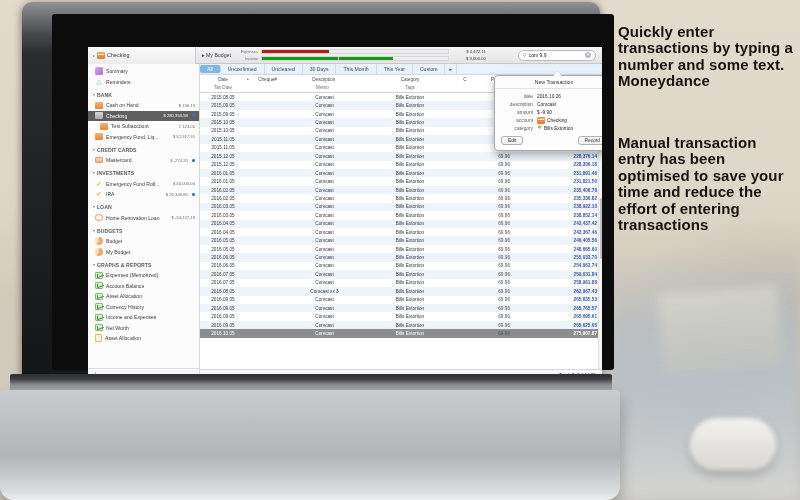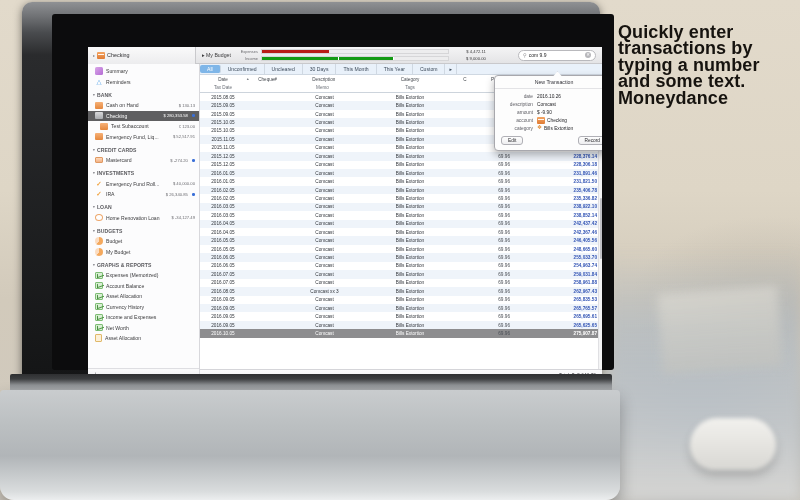--- a/index.html
+++ b/index.html
@@ -227,21 +227,21 @@
   .pop-lab { width: 32px; text-align: right; color: #5d5d64; }
   .pop-val { color: #1e1e22; display: flex; align-items: center; gap: 2px; }
   .cat-dot { color: #e08b36; font-size: 5.6px; line-height: 1; }
   .pop-foot { display: flex; justify-content: space-between; padding: 2px 6px 5px; }
   .pbtn {
     font-size: 4.8px; color: #2c2c30; background: linear-gradient(180deg,#fefefe,#eeeef0);
     border: .5px solid #b0b0b6; border-radius: 3px; padding: 1.2px 6px;
   }
 
   
-  .copy { position: absolute; left: 618px; color: #16130f; font-weight: bold; font-size: 18px; line-height: 16.4px; letter-spacing: .1px; }
+  .copy { position: absolute; left: 618px; color: #16130f; font-weight: bold; font-size: 15px; line-height: 16.4px; letter-spacing: .1px; }
   #copy1 { top: 24px; width: 176px; }
   #copy2 { top: 135px; width: 176px; }
 </style>
 </head>
 <body>
 
 <div id="scene">
 
   <div id="backdrop"></div>
   <div id="desk-edge"></div>
@@ -799,14 +799,15 @@
     </div>
     <div id="hinge"></div>
     <div id="base">
       
       
       
     </div>
   </div>
 
   <div class="copy" id="copy1">Quickly enter transactions by typing a number and some text. Moneydance</div>
+  <div class="copy" id="copy2">Manual transaction entry has been optimised to save your time and reduce the effort of entering transactions</div>
 
 </div>
 
 </body></html>

